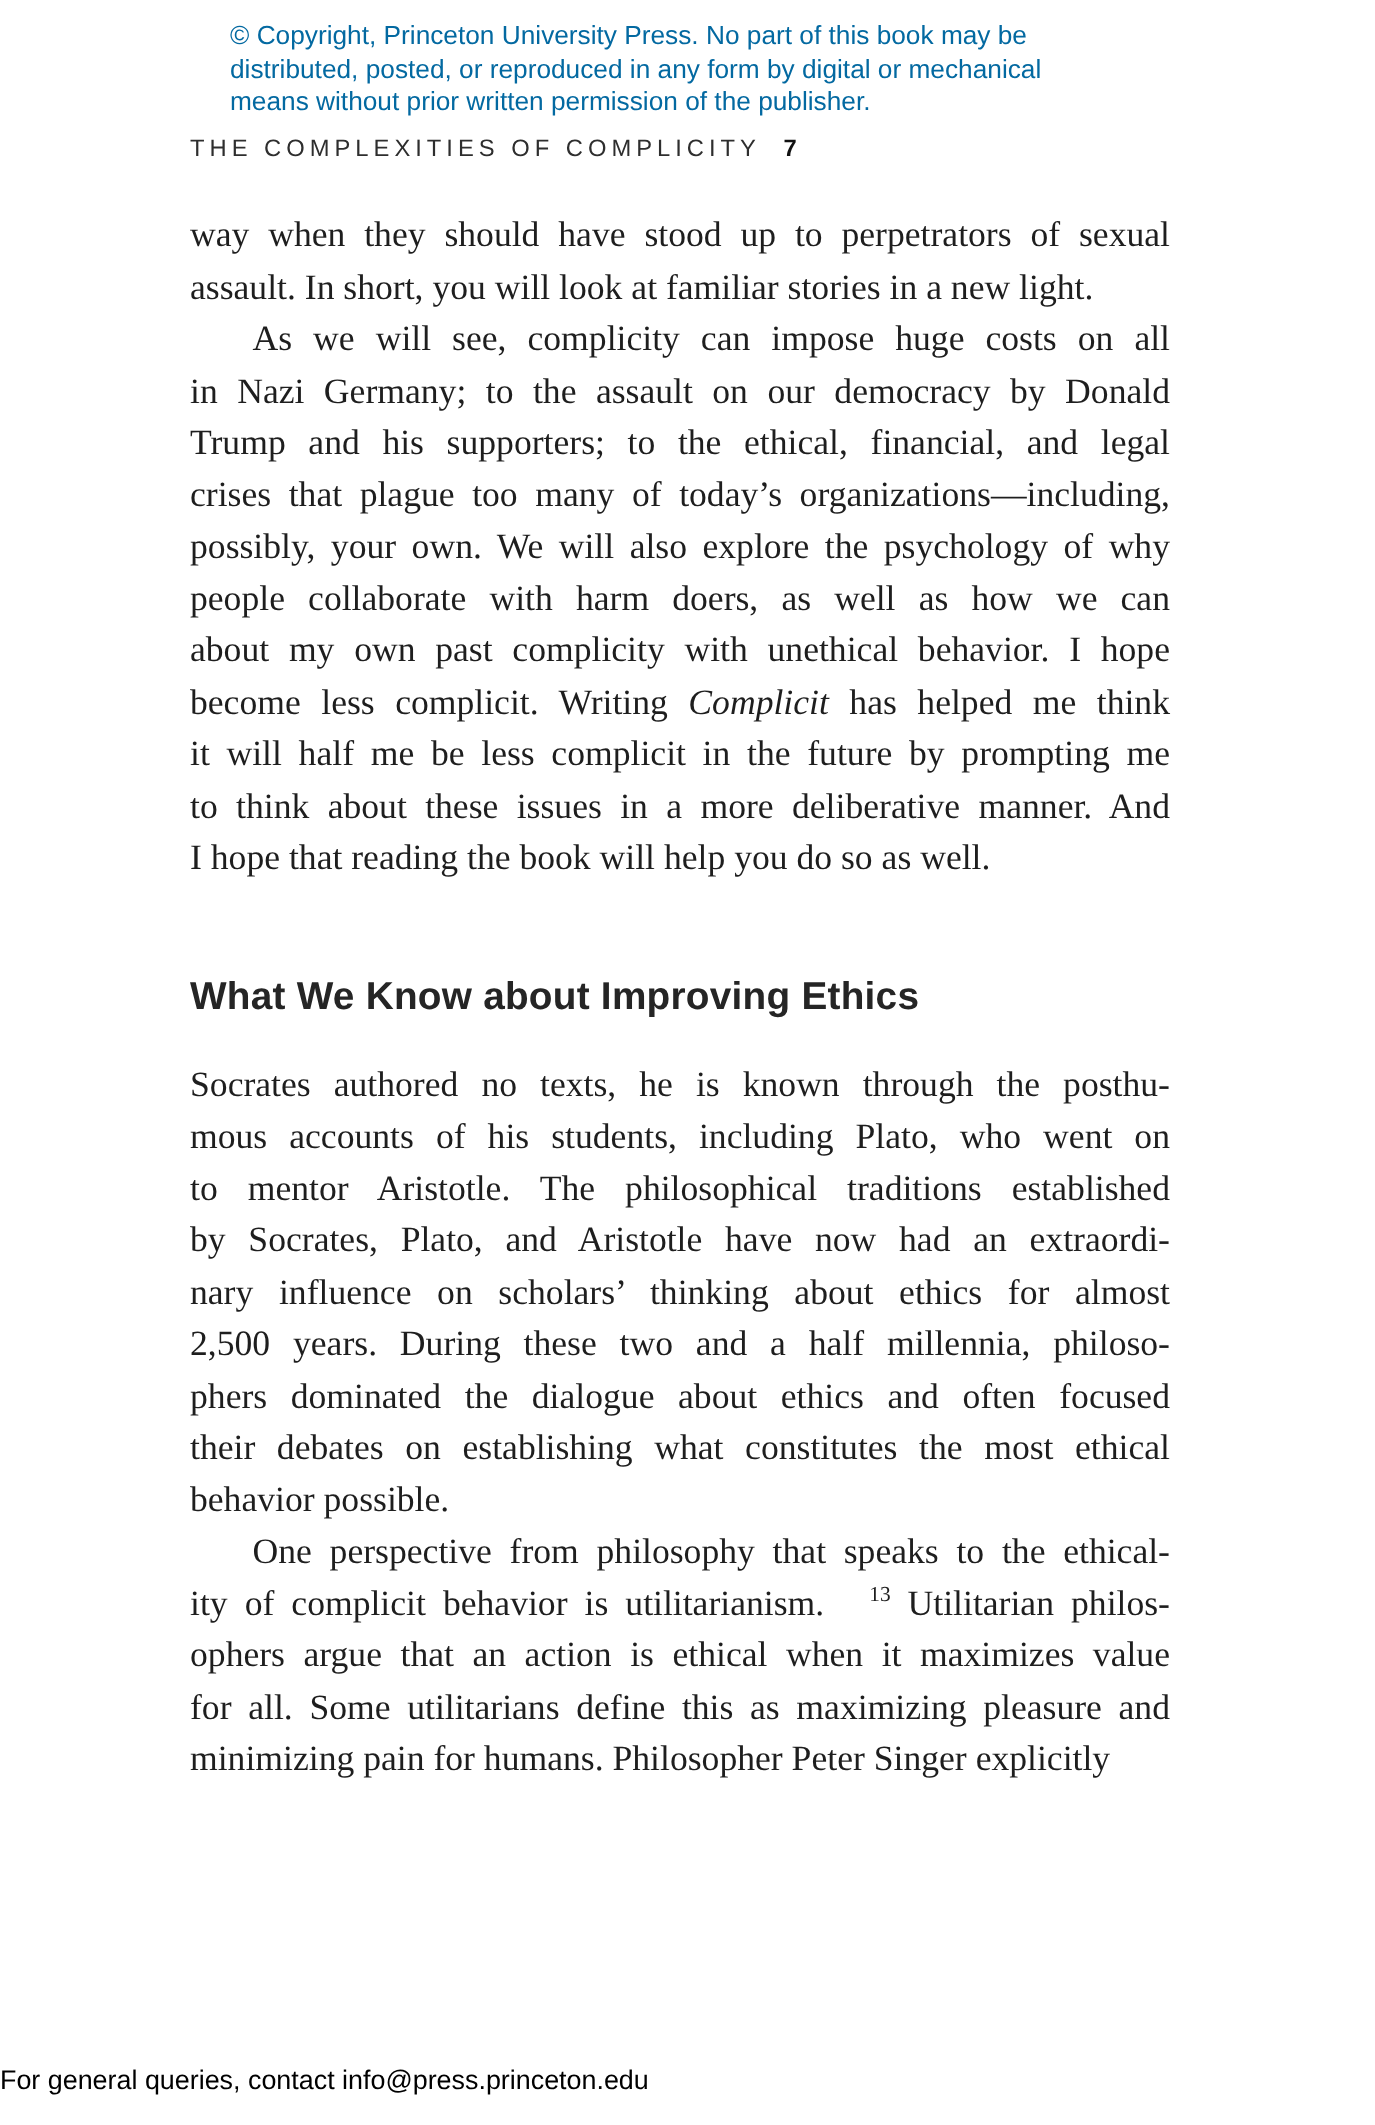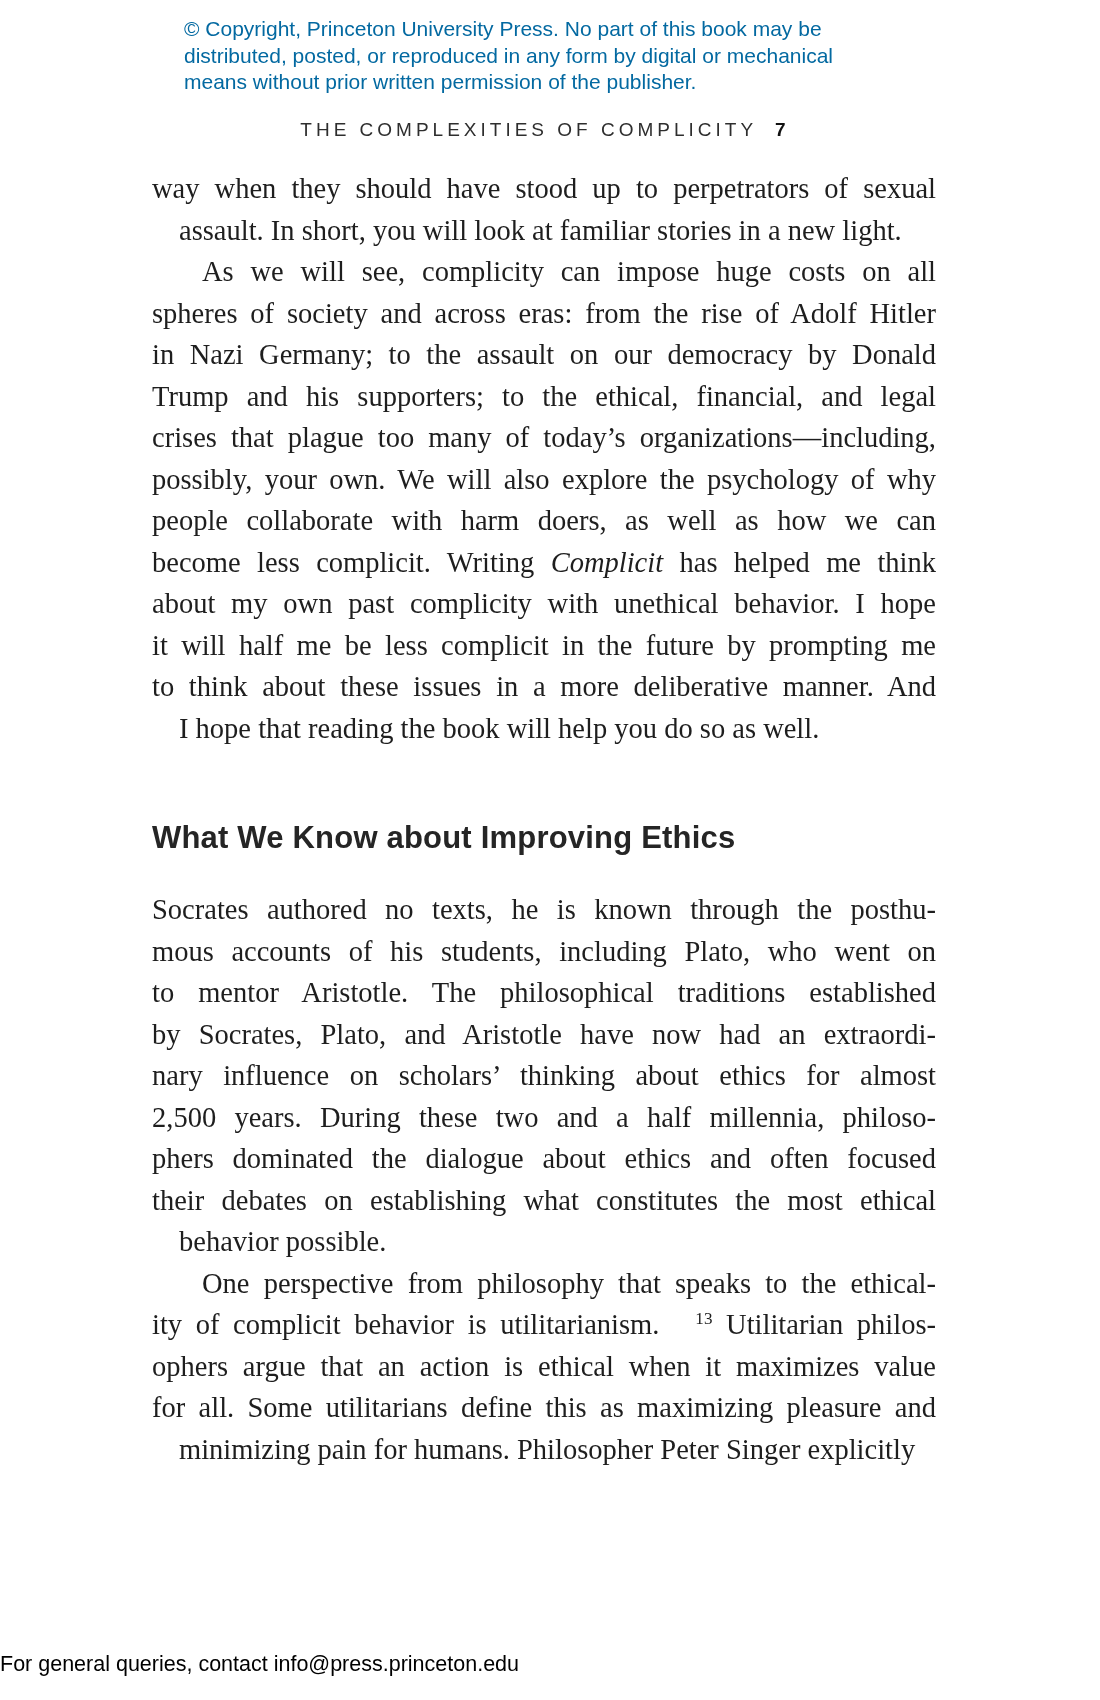--- a/index.html
+++ b/index.html
@@ -22,23 +22,23 @@
     font-family: "Liberation Sans", sans-serif;
     font-size: 21px;
     line-height: 26.5px;
     color: #0369a1;
   }
 
   
   .running-head {
     position: absolute;
     left: 152px;
-    top: 119px;
+    top: 109px;
     width: 784px;
-    text-align: center;
+    text-align: left;
     font-family: "Liberation Sans", sans-serif;
     font-size: 19px;
     color: #2e2e2e;
     letter-spacing: 4px;
     white-space: nowrap;
   }
   .running-head .page-num {
     font-weight: bold;
     color: #111111;
     margin-left: 18px;
@@ -53,21 +53,21 @@
     width: 784px;
     color: #1e1e1e;
   }
   .paragraph { margin: 0; }
   .line {
     font-size: 28.5px;
     line-height: 41.5px;
     text-align: justify;
     text-align-last: justify;
   }
-  .line-last { text-align-last: left; margin-left: 27px; }
+  .line-last { text-align-last: left; }
   .line-indent { text-indent: 50px; }
   .line .italic { font-style: italic; }
   .line sup {
     font-size: 0.6em;
     line-height: 0;
     vertical-align: super;
     margin-left: 36px;
   }
 
   
@@ -109,28 +109,27 @@
   </div>
 
   <div class="text-column">
     <div>
         <div class="paragraph">
           <div class="line">way when they should have stood up to perpetrators of sexual</div>
           <div class="line line-last">assault. In short, you will look at familiar stories in a new light.</div>
         </div>
         <div class="paragraph">
           <div class="line line-indent">As we will see, complicity can impose huge costs on all</div>
-          <div class="line">spheres of society and across eras: from the rise of Adolf Hitler</div>
           <div class="line">in Nazi Germany; to the assault on our democracy by Donald</div>
           <div class="line">Trump and his supporters; to the ethical, financial, and legal</div>
           <div class="line">crises that plague too many of today’s organizations—including,</div>
           <div class="line">possibly, your own. We will also explore the psychology of why</div>
           <div class="line">people collaborate with harm doers, as well as how we can</div>
+          <div class="line">about my own past complicity with unethical behavior. I hope</div>
           <div class="line">become less complicit. Writing <span class="italic">Complicit</span> has helped me think</div>
-          <div class="line">about my own past complicity with unethical behavior. I hope</div>
           <div class="line">it will half me be less complicit in the future by prompting me</div>
           <div class="line">to think about these issues in a more deliberative manner. And</div>
           <div class="line line-last">I hope that reading the book will help you do so as well.</div>
         </div>
       </div>
     <h2 class="section-heading">What We Know about Improving Ethics</h2>
     <div>
         <div class="paragraph">
           <div class="line">Socrates authored no texts, he is known through the posthu-</div>
           <div class="line">mous accounts of his students, including Plato, who went on</div>

